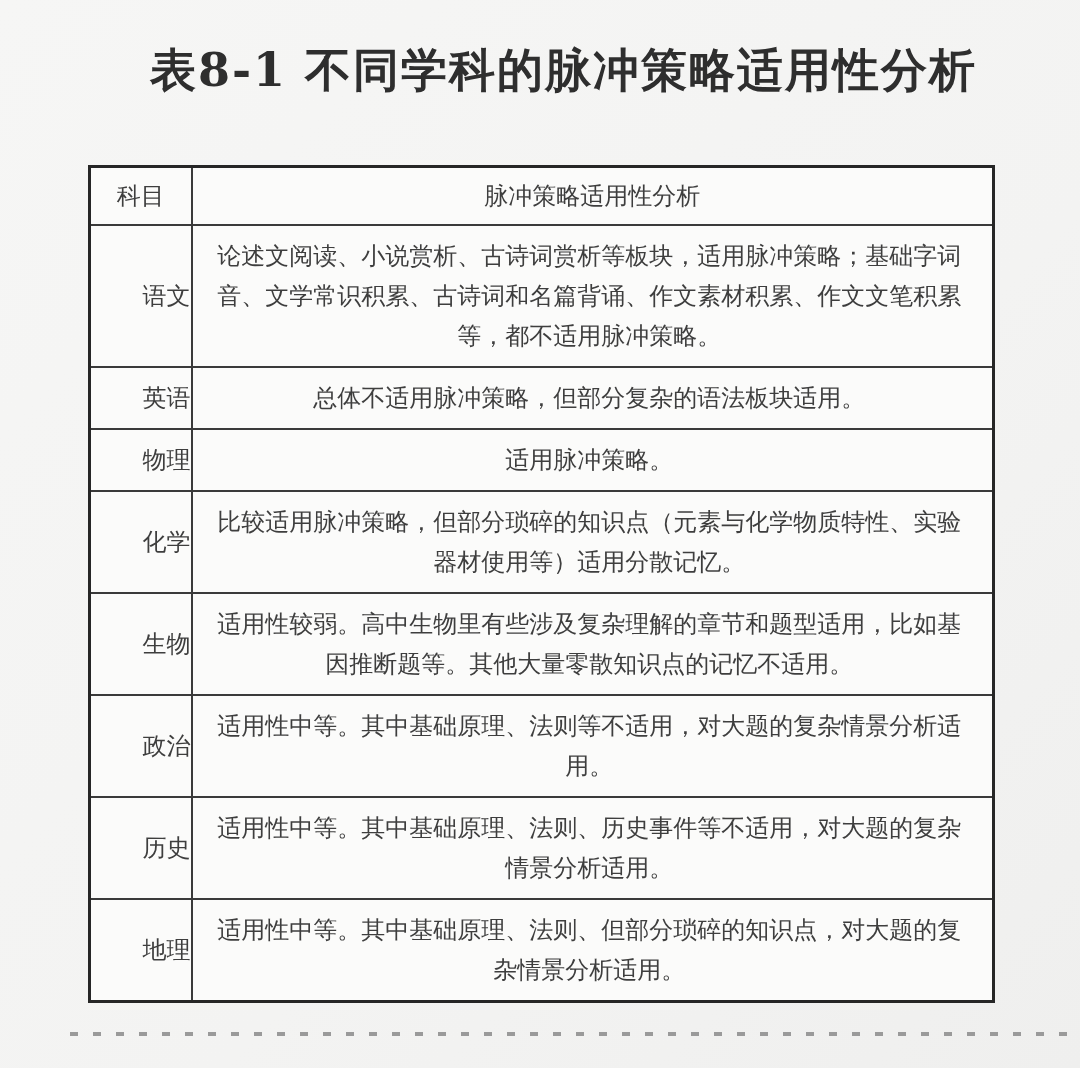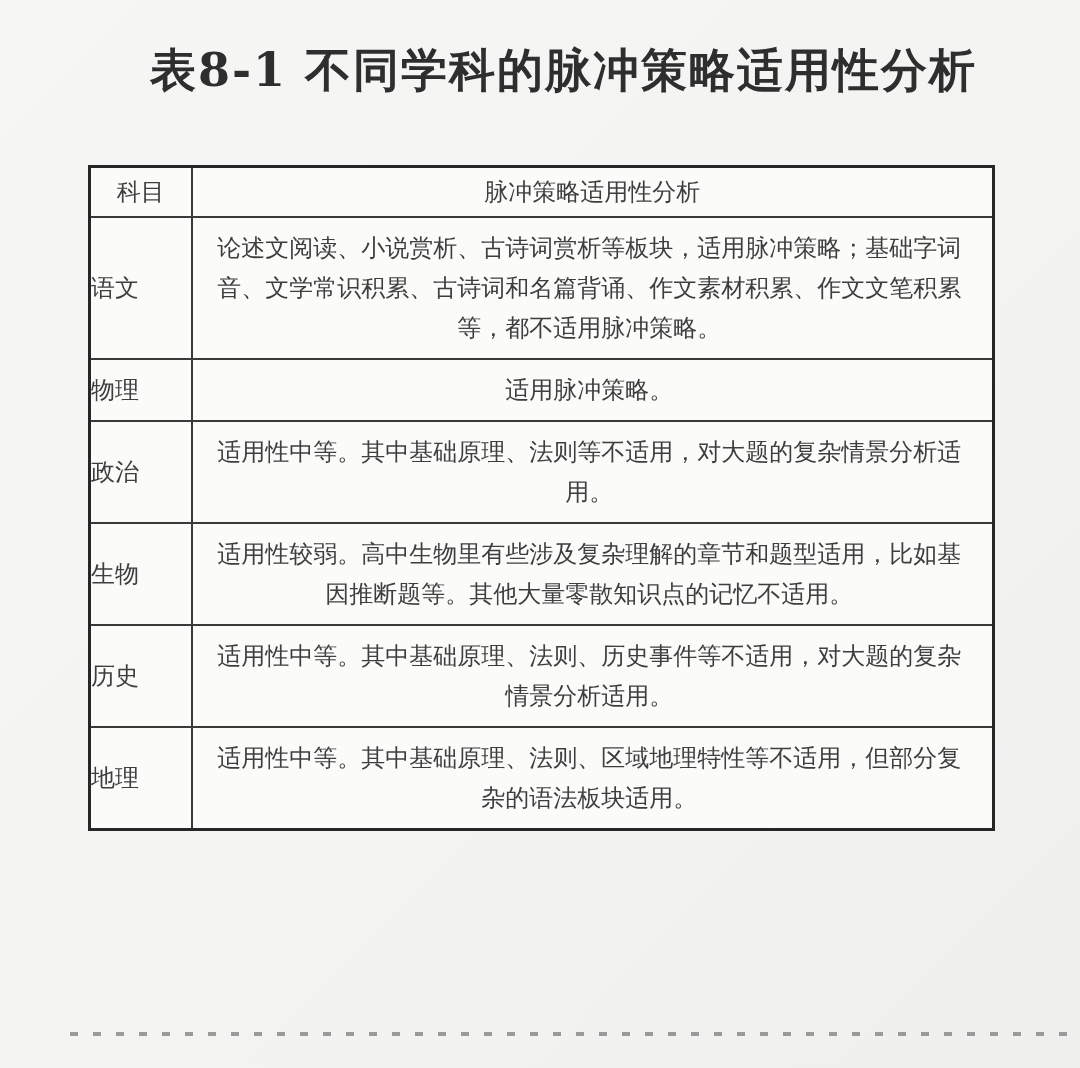--- a/index.html
+++ b/index.html
@@ -39,27 +39,27 @@
     border: 2px solid #3a3a3a;
     font-size: 24px;
     color: #3e3e3e;
     vertical-align: middle;
   }
   table.subject-table {
     border: 3px solid #262626;
   }
   col.col-subject { width: 102px; }
   th.header-cell {
-    height: 50px;
+    height: 58px;
     font-weight: 400;
     text-align: center;
     font-size: 23px;
   }
   td.subject-cell {
-    text-align: left;
+    text-align: right;
     font-size: 24px;
   }
   td.analysis-cell {
     padding: 10px 24px 10px 18px;
     line-height: 40px;
     text-align: center;
     font-size: 24px;
   }
   tr.body-row { height: 60px; }
   .dotted-divider {
@@ -92,37 +92,45 @@
         <th class="header-cell">科目</th>
         <th class="header-cell">脉冲策略适用性分析</th>
       </tr>
     </thead>
     <tbody>
         <tr class="body-row">
           <td class="subject-cell">语文</td>
           <td class="analysis-cell">论述文阅读、小说赏析、古诗词赏析等板块，适用脉冲策略；基础字词音、文学常识积累、古诗词和名篇背诵、作文素材积累、作文文笔积累等，都不适用脉冲策略。</td>
         </tr>
         <tr class="body-row">
+          <td class="subject-cell">英语</td>
+          <td class="analysis-cell">总体不适用脉冲策略，但部分复杂的语法板块适用。</td>
+        </tr>
+        <tr class="body-row">
           <td class="subject-cell">物理</td>
           <td class="analysis-cell">适用脉冲策略。</td>
         </tr>
         <tr class="body-row">
-          <td class="subject-cell">政治</td>
-          <td class="analysis-cell">适用性中等。其中基础原理、法则等不适用，对大题的复杂情景分析适用。</td>
+          <td class="subject-cell">化学</td>
+          <td class="analysis-cell">比较适用脉冲策略，但部分琐碎的知识点（元素与化学物质特性、实验器材使用等）适用分散记忆。</td>
         </tr>
         <tr class="body-row">
           <td class="subject-cell">生物</td>
           <td class="analysis-cell">适用性较弱。高中生物里有些涉及复杂理解的章节和题型适用，比如基因推断题等。其他大量零散知识点的记忆不适用。</td>
+        </tr>
+        <tr class="body-row">
+          <td class="subject-cell">政治</td>
+          <td class="analysis-cell">适用性中等。其中基础原理、法则等不适用，对大题的复杂情景分析适用。</td>
         </tr>
         <tr class="body-row">
           <td class="subject-cell">历史</td>
           <td class="analysis-cell">适用性中等。其中基础原理、法则、历史事件等不适用，对大题的复杂情景分析适用。</td>
         </tr>
         <tr class="body-row">
           <td class="subject-cell">地理</td>
-          <td class="analysis-cell">适用性中等。其中基础原理、法则、区域地理特性等不适用，但部分复杂的语法板块适用。</td>
+          <td class="analysis-cell">适用性中等。其中基础原理、法则、但部分琐碎的知识点，对大题的复杂情景分析适用。</td>
         </tr>
       </tbody>
   </table>
 
   <div class="dotted-divider"></div>
 
 </div>
 
 </body></html>

